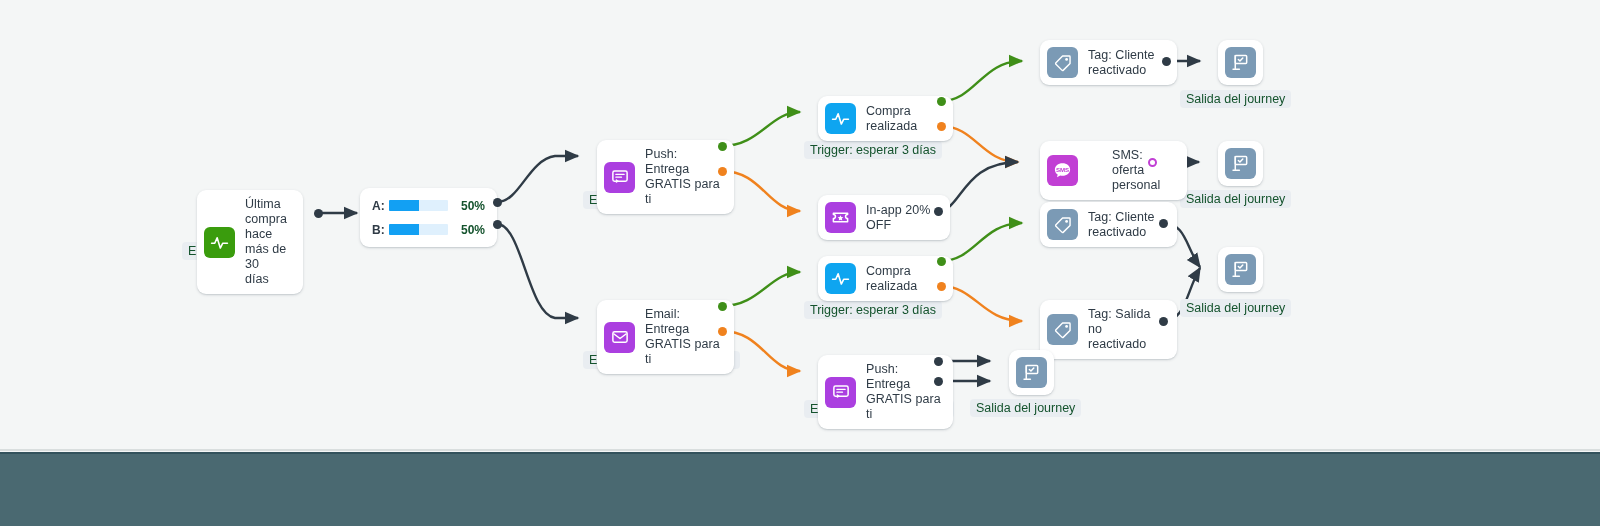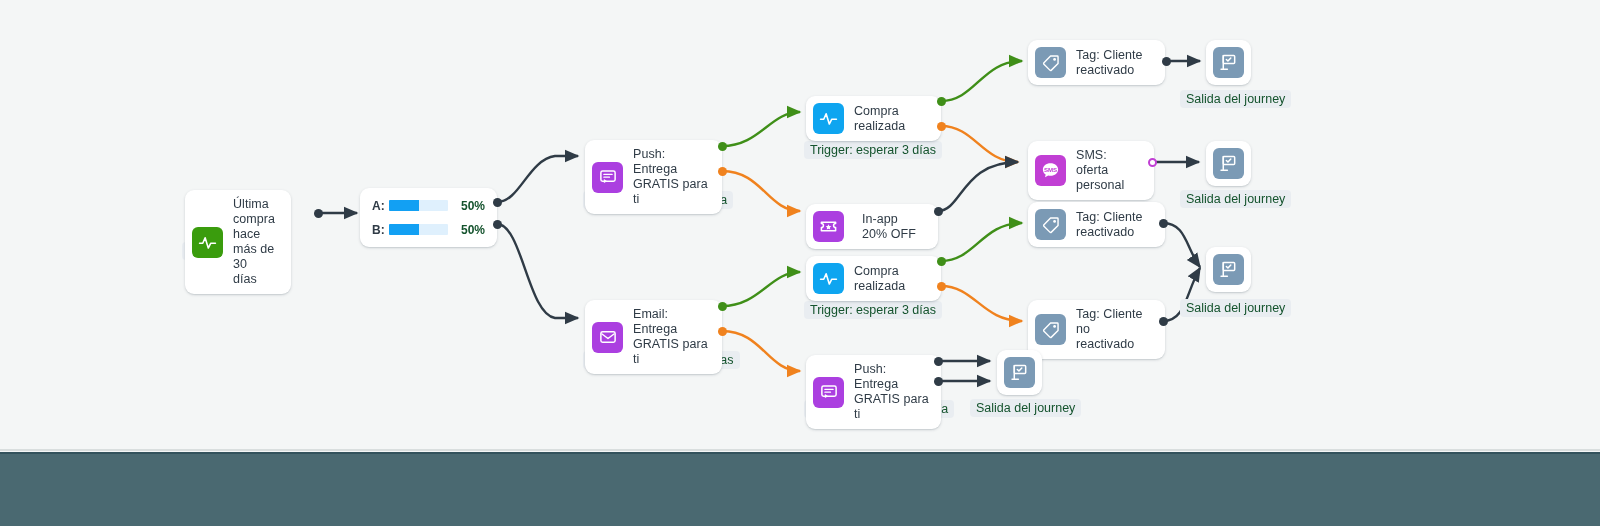--- a/index.html
+++ b/index.html
@@ -21,20 +21,21 @@
   }
   .node {
     position: absolute;
     display: flex;
     align-items: center;
     background: #ffffff;
     border-radius: 9px;
     box-shadow: 0 1px 3px rgba(30,45,60,.16), 0 1px 1px rgba(30,45,60,.08);
     padding: 7px 12px 7px 7px;
     z-index: 3;
+    margin-left: 12px;
   }
   .node .ico {
     width: 31px; height: 31px;
     border-radius: 6px;
     flex: 0 0 31px;
     display: flex; align-items: center; justify-content: center;
     margin-right: 10px;
   }
   .node .ico svg { display: block; }
   .node .lbl {
@@ -246,21 +247,21 @@
           <path d="M2 13 H6 L9 6 L13 19 L16 13 H22" stroke="#fff" stroke-width="2" fill="none" stroke-linecap="round" stroke-linejoin="round"></path>
         </svg>
     </span>
     <span class="lbl">Compra
 realizada</span>
   </div>
   <div class="caption" style="left:804px; top:141px;">Trigger: esperar 3 días</div>
   <span class="port green" style="left:937px; top:97px;"></span>
   <span class="port orange" style="left:937px; top:122px;"></span>
 
-  <div class="node" style="left:806px; top:204px; width:132px;gap:8px;">
+  <div class="node" style="left:806px; top:195px; width:132px;">
     <span class="ico purple">
       <svg width="19" height="19" viewBox="0 0 24 24">
           <path d="M3 8.2 V6.5 H21 V8.2 a2.6 2.6 0 0 0 0 5.2 V17.5 H3 V13.4 a2.6 2.6 0 0 0 0-5.2 z" fill="none" stroke="#fff" stroke-width="1.9" stroke-linejoin="round"></path>
           <path d="M12 9 l1.1 2.3 2.5 .35 -1.85 1.75 .45 2.5 -2.2-1.2 -2.2 1.2 .45-2.5 -1.85-1.75 2.5-.35 z" fill="#fff"></path>
         </svg>
     </span>
     <span class="lbl">In-app 20% OFF</span>
   </div>
   <span class="port dark" style="left:934px; top:207px;"></span>
 
@@ -297,21 +298,21 @@
       <svg width="18" height="18" viewBox="0 0 24 24">
           <path d="M11.4 2.6 H20.4 a1 1 0 0 1 1 1 V12.6 L12.5 21.5 a1.4 1.4 0 0 1 -2 0 L2.6 13.6 a1.4 1.4 0 0 1 0 -2 z" fill="none" stroke="#fff" stroke-width="1.9" stroke-linejoin="round"></path>
           <circle cx="16.8" cy="7.2" r="1.85" fill="#fff"></circle>
         </svg>
     </span>
     <span class="lbl">Tag: Cliente
 reactivado</span>
   </div>
   <span class="port dark" style="left:1162px; top:57px;"></span>
 
-  <div class="node" style="left:1028px; top:141px; width:126px;">
+  <div class="node" style="left:1028px; top:141px; width:147px;gap:24px;">
     <span class="ico magenta">
       <svg width="21" height="21" viewBox="0 0 24 24">
         <path d="M12 3.6 c5 0 8.7 3.1 8.7 7.2 c0 4.1 -3.7 7.2 -8.7 7.2 c-.9 0 -1.8 -.1 -2.6 -.3 l-3.7 2.1 l.8 -3.1 c-1.9 -1.3 -3.2 -3.4 -3.2 -5.9 c0 -4.1 3.7 -7.2 8.7 -7.2 z" fill="#fff"></path>
         <text x="12" y="13.6" font-family="Liberation Sans, sans-serif" font-size="7" font-weight="bold" fill="#c13fd4" text-anchor="middle">SMS</text>
       </svg>
     </span>
     <span class="lbl">SMS: oferta
 personal</span>
   </div>
   <span class="port hollow" style="left:1148px; top:158px;"></span>
@@ -328,21 +329,21 @@
   </div>
   <span class="port dark" style="left:1159px; top:219px;"></span>
 
   <div class="node" style="left:1028px; top:300px; width:137px;">
     <span class="ico slate">
       <svg width="18" height="18" viewBox="0 0 24 24">
           <path d="M11.4 2.6 H20.4 a1 1 0 0 1 1 1 V12.6 L12.5 21.5 a1.4 1.4 0 0 1 -2 0 L2.6 13.6 a1.4 1.4 0 0 1 0 -2 z" fill="none" stroke="#fff" stroke-width="1.9" stroke-linejoin="round"></path>
           <circle cx="16.8" cy="7.2" r="1.85" fill="#fff"></circle>
         </svg>
     </span>
-    <span class="lbl">Tag: Cliente no
+    <span class="lbl">Tag: Salida no
 reactivado</span>
   </div>
   <span class="port dark" style="left:1159px; top:317px;"></span>
 
   <div class="node solo" style="left:1206px; top:40px;">
     <span class="ico slate">
       <svg width="19" height="19" viewBox="0 0 24 24">
           <rect x="5.4" y="3.2" width="14.4" height="10" rx="1.2" fill="none" stroke="#fff" stroke-width="1.9"></rect>
           <path d="M9.3 8.2 l2 2 l3.6 -3.8" stroke="#fff" stroke-width="1.9" fill="none" stroke-linecap="round" stroke-linejoin="round"></path>
           <path d="M5.4 3.2 V19.6" stroke="#fff" stroke-width="1.9" stroke-linecap="round"></path>

